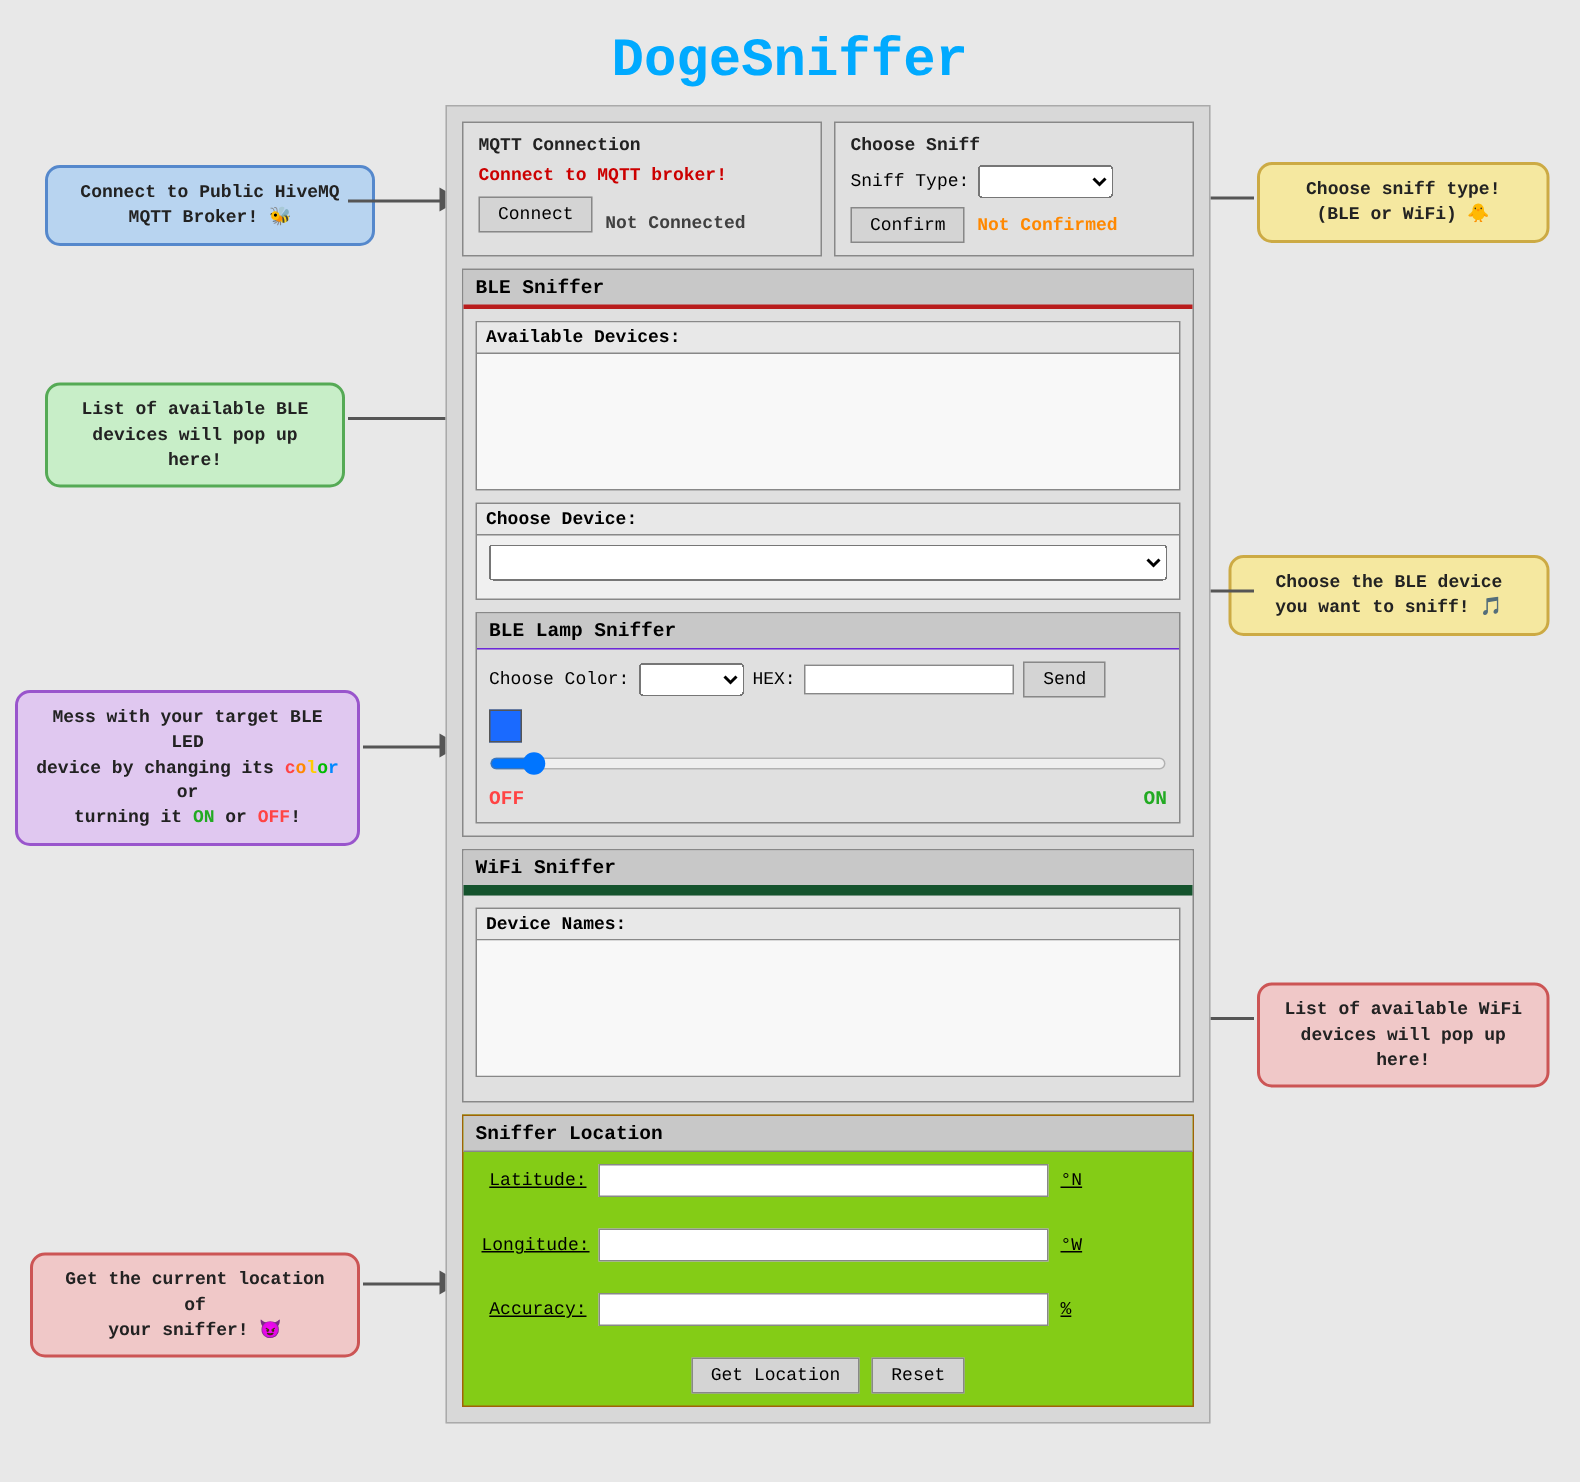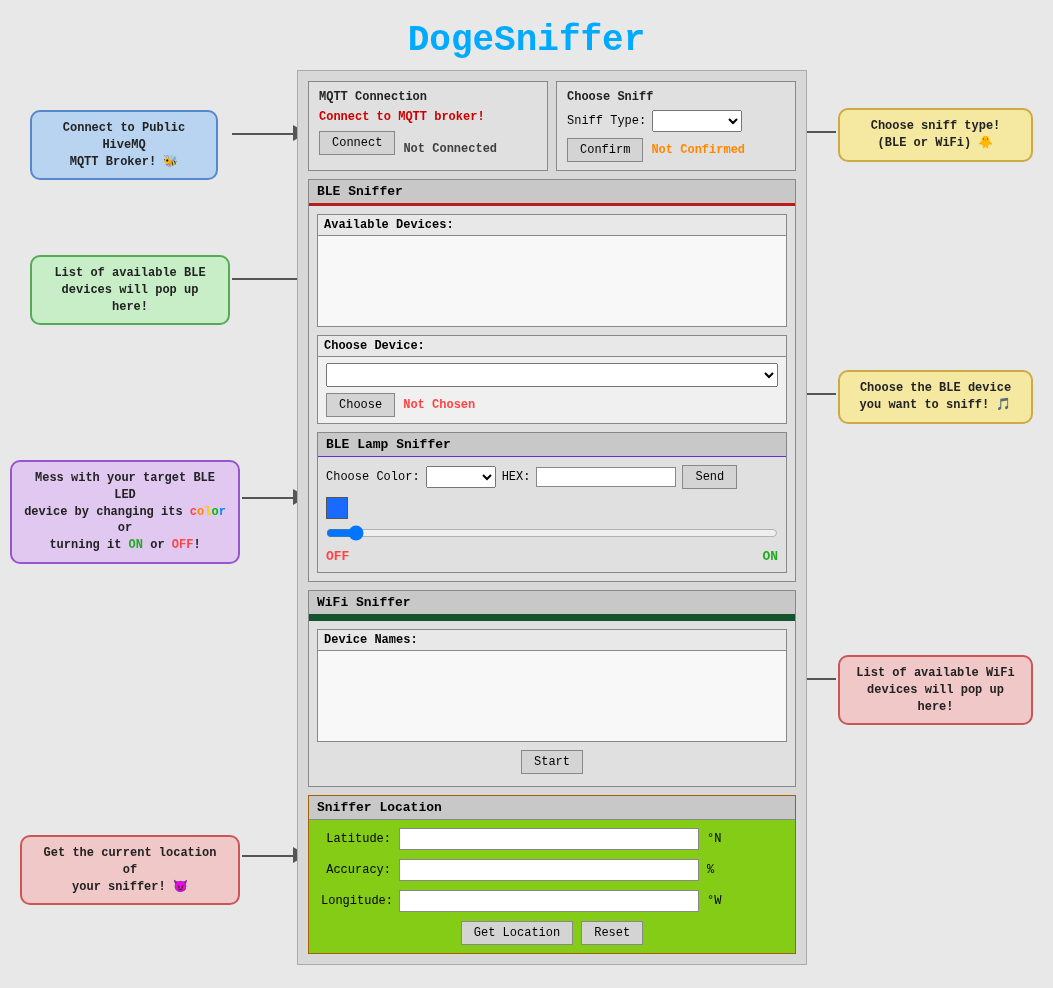--- a/index.html
+++ b/index.html
@@ -282,21 +282,22 @@
     }
 
     .location-inner {
       padding: 8px 12px;
     }
 
     .location-row {
       display: flex;
       align-items: center;
       gap: 8px;
-      margin-bottom: 9px;
+      margin-bottom: 21px;
+      text-decoration: underline;
     }
 
     .loc-label {
       width: 70px;
       font-size: 12px;
       text-align: right;
     }
 
     .loc-input {
       width: 300px;
@@ -377,21 +378,21 @@
       border-top: 8px solid transparent;
       border-bottom: 8px solid transparent;
       border-right: 14px solid #555;
     }
   </style>
 </head>
 <body>
 
 <div class="page-title">DogeSniffer</div>
 
-<div class="bubble bubble-blue" style="position:absolute; left:30px; top:110px; width:188px;">
+<div class="bubble bubble-blue" style="position:absolute; left:30px; top:110px; width:220px;">
   Connect to Public HiveMQ<br>MQTT Broker! 🐝
 </div>
 
 <div style="position:absolute; left:232px; top:133px; width:65px; height:2px; background:#555;"></div>
 <div style="position:absolute; left:293px; top:125px;" class="arrow-right"></div>
 
 <div class="bubble bubble-green" style="position:absolute; left:30px; top:255px; width:200px;">
   List of available BLE<br>devices will pop up here!
 </div>
 <div style="position:absolute; left:232px; top:278px; width:78px; height:2px; background:#555;"></div>
@@ -410,21 +411,21 @@
 </div>
 <div style="position:absolute; left:242px; top:855px; width:55px; height:2px; background:#555;"></div>
 <div style="position:absolute; left:293px; top:847px;" class="arrow-right"></div>
 
 <div class="bubble bubble-yellow" style="position:absolute; right:20px; top:108px; width:195px;">
   Choose sniff type!<br>(BLE or WiFi) 🐥
 </div>
 <div style="position:absolute; right:217px; top:131px; width:60px; height:2px; background:#555;"></div>
 <div style="position:absolute; right:273px; top:123px;" class="arrow-left"></div>
 
-<div class="bubble bubble-yellow" style="position:absolute; right:20px; top:370px; width:195px;">
+<div class="bubble bubble-yellow" style="position:absolute; right:20px; top:370px; width:214px;">
   Choose the BLE device<br>you want to sniff! 🎵
 </div>
 <div style="position:absolute; right:217px; top:393px; width:60px; height:2px; background:#555;"></div>
 <div style="position:absolute; right:273px; top:385px;" class="arrow-left"></div>
 
 <div class="bubble bubble-pink" style="position:absolute; right:20px; top:655px; width:195px;">
   List of available WiFi<br>devices will pop up here!
 </div>
 <div style="position:absolute; right:217px; top:678px; width:60px; height:2px; background:#555;"></div>
 <div style="position:absolute; right:273px; top:670px;" class="arrow-left"></div>
@@ -468,24 +469,20 @@
         <div class="box-label">Available Devices:</div>
         <div class="device-list-area"></div>
       </div>
 
       <div class="choose-device-box">
         <div class="box-label">Choose Device:</div>
         <div class="choose-device-inner">
           <select class="choose-device-select">
             <option value=""></option>
           </select>
-          <div class="row-inline">
-            <button class="btn">Choose</button>
-            <span class="not-chosen">Not Chosen</span>
-          </div>
         </div>
       </div>
 
       <div class="ble-lamp-section">
         <div class="ble-lamp-title">BLE Lamp Sniffer</div>
         <div class="ble-lamp-inner">
           <div class="color-row">
             <span class="color-label">Choose Color:</span>
             <select class="color-select">
               <option value=""></option>
@@ -512,44 +509,41 @@
     </div>
   </div>
 
   <div class="wifi-sniffer-section">
     <div class="wifi-sniffer-title">WiFi Sniffer</div>
     <div class="wifi-inner">
       <div class="device-names-box">
         <div class="box-label">Device Names:</div>
         <div class="device-names-area"></div>
       </div>
-      <div class="start-btn-row">
-        <button class="btn">Start</button>
-      </div>
     </div>
   </div>
 
   <div class="location-section">
     <div class="location-title">Sniffer Location</div>
     <div class="location-inner">
       <div class="location-row">
         <span class="loc-label">Latitude:</span>
         <input type="text" class="loc-input" style="">
         <span class="loc-unit">°N</span>
       </div>
       <div class="location-row">
+        <span class="loc-label">Longitude:</span>
+        <input type="text" class="loc-input" style="">
+        <span class="loc-unit">°W</span>
+      </div>
+      <div class="location-row">
         <span class="loc-label">Accuracy:</span>
         <input type="text" class="loc-input" style="">
         <span class="loc-unit">%</span>
       </div>
-      <div class="location-row">
-        <span class="loc-label">Longitude:</span>
-        <input type="text" class="loc-input" style="">
-        <span class="loc-unit">°W</span>
-      </div>
       <div class="location-btns">
         <button class="btn">Get Location</button>
         <button class="btn">Reset</button>
       </div>
     </div>
   </div>
 
 </div>
 
 </body></html>

